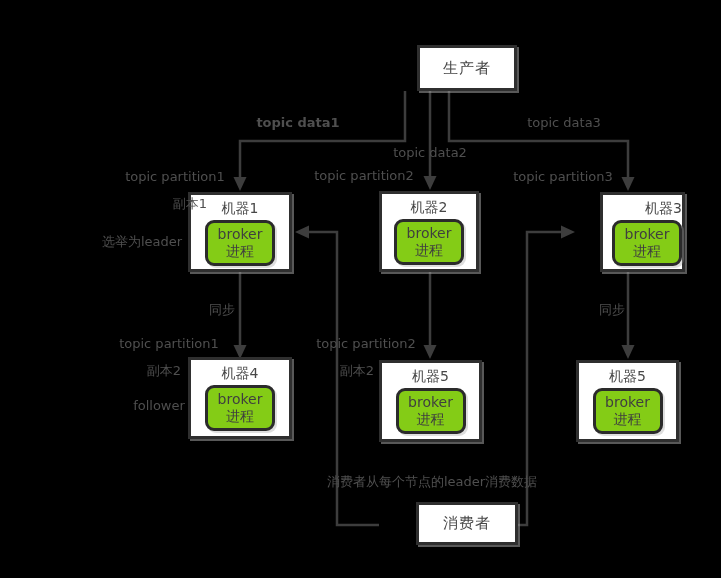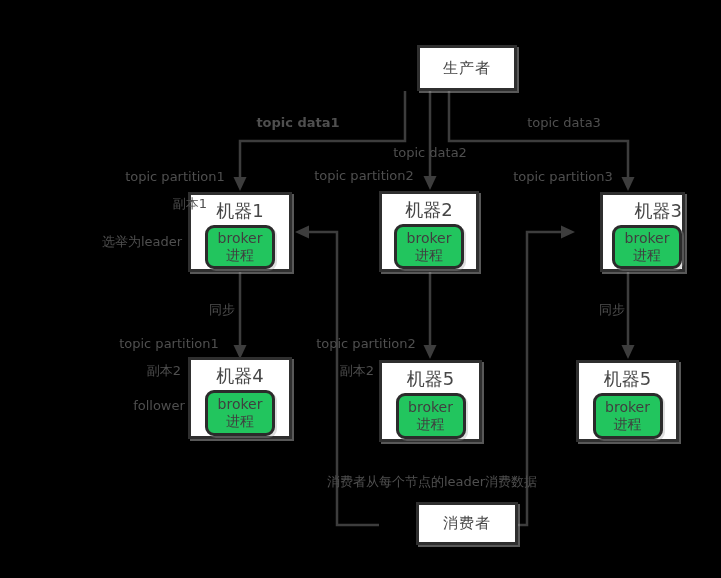--- a/index.html
+++ b/index.html
@@ -16,30 +16,30 @@
     position:absolute;
     background:#ffffff;
     border:3px solid #2f2f2f;
     box-sizing:border-box;
     color:#474747;
     display:flex;flex-direction:column;align-items:center;justify-content:center;
     box-shadow:2px 2px 0 rgba(160,160,160,.55);
   }
   .pc-box{font-size:15px;letter-spacing:1px;margin-left:37px;}
   .machine{justify-content:flex-start;}
-  .machine-title{font-size:18px;margin-top:4px;line-height:1.3;color:#474747;}
+  .machine-title{font-size:14px;margin-top:4px;line-height:1.3;color:#474747;}
   .process{
     margin-top:3px;
     width:70px;height:46px;
     border:3px solid #2b2b2b;border-radius:9px;
     box-sizing:border-box;
     display:flex;flex-direction:column;align-items:center;justify-content:center;
     font-size:14px;line-height:1.22;color:#3f3f3f;
     box-shadow:2px 2px 0 rgba(160,160,160,.35);
-    background:#22c55e;
+    background:#84cc16;
   }
   .lbl{
     position:absolute;
     transform:translateX(-50%);
     white-space:nowrap;
     color:#4f4f4f;
     font-size:13px;
     line-height:1;
   }
 </style>

